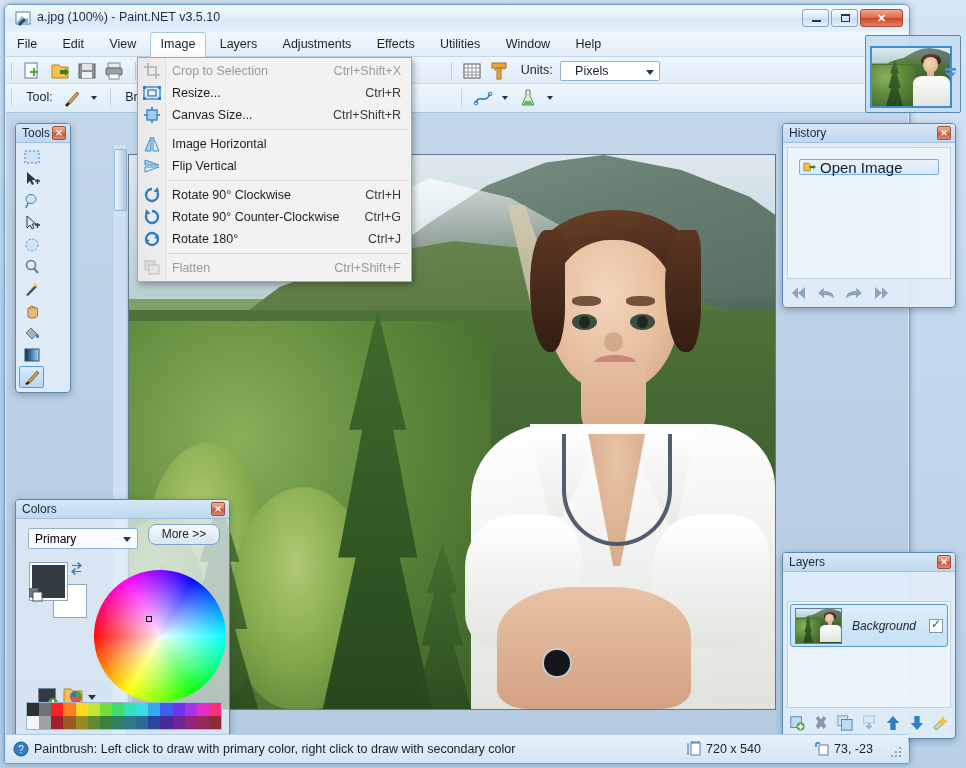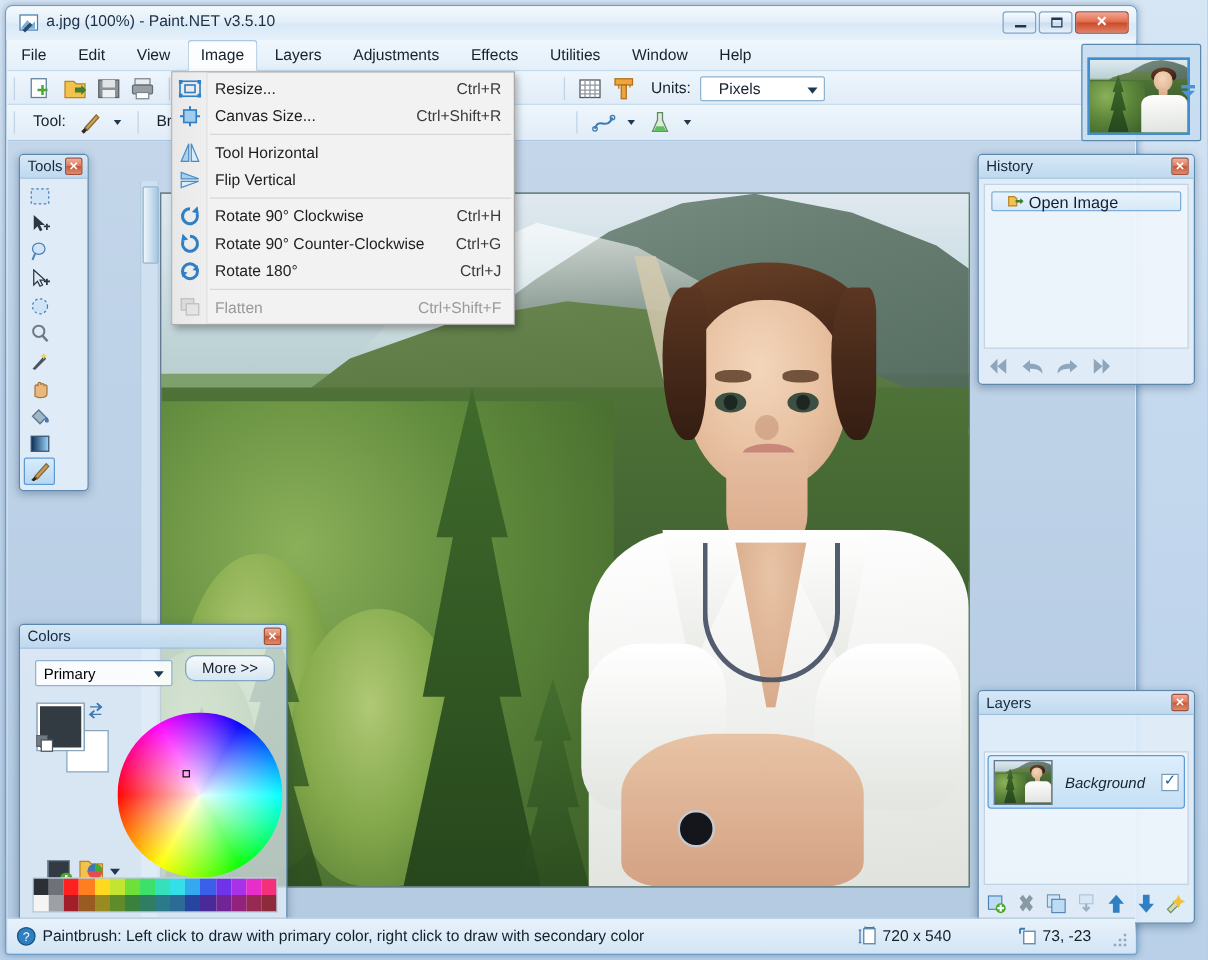--- a/index.html
+++ b/index.html
@@ -275,24 +275,24 @@
     border:1px solid #5b9bd5; border-radius:2px;
   }
 
   
   #history-panel { left:777px; top:118px; width:174px; height:185px; }
   .hist-list {
     position:absolute; left:4px; top:23px; right:4px; bottom:28px;
     background: rgba(255,255,255,0.42); border:1px solid rgba(150,180,205,.5);
   }
   .hist-item {
-    height:16px; margin:5px; display:flex; align-items:center; gap:4px;
+    height:16px; margin:11px; display:flex; align-items:center; gap:4px;
     background: linear-gradient(180deg,#e9f4fd,#d6e9f8);
-    border:1px solid #7eaed8; border-radius:2px; padding-left:12px;
-    font-size:13px; color:#11202e; cursor:pointer;
+    border:1px solid #7eaed8; border-radius:2px; padding-left:3px;
+    font-size:15px; color:#11202e; cursor:pointer;
   }
   .hist-toolbar {
     position:absolute; left:6px; bottom:4px; right:6px; height:20px; display:flex; gap:10px; align-items:center;
   }
   .hist-btn { width:18px; height:16px; cursor:pointer; opacity:.55; }
 
   
   #colors-panel { left:10px; top:494px; width:215px; height:240px; background: rgba(228,238,248,0.72); }
   .colors-body { position:absolute; left:0; top:20px; right:0; bottom:0; }
   .sel-combo {
@@ -861,20 +861,28 @@
         <svg class="lyr-btn" viewBox="0 0 18 18">
             <path d="M1 14 L10 5 L13 8 L4 17 Z" fill="#cfd9b8" stroke="#6f8a56"></path>
             <path d="M11 1 l2 4 4 2-4 2-2 4-2-4-4-2 4-2z" fill="#f0c23c"></path>
           </svg>
       </div>
     </div>
 
     <div class="dropdown">
       <div class="gutter"></div>
 
+      <div class="mi disabled">
+        <svg class="micon" viewBox="0 0 18 18" opacity=".45">
+          <path d="M5 1v12h12" stroke="#6b6b6b" stroke-width="1.6" fill="none"></path>
+          <path d="M1 5h12v12" stroke="#6b6b6b" stroke-width="1.6" fill="none"></path>
+        </svg>
+        <span>Crop to Selection</span>
+        <span class="accel">Ctrl+Shift+X</span>
+      </div>
 
       <div class="mi">
         <svg class="micon" viewBox="0 0 18 18">
           <rect x="1" y="3" width="16" height="12" fill="none" stroke="#2f7fc4" stroke-width="1.3"></rect>
           <rect x="5" y="6" width="8" height="6" fill="none" stroke="#2f7fc4" stroke-width="1.3"></rect>
           <rect x="0" y="2" width="3" height="3" fill="#2f7fc4"></rect>
             <rect x="15" y="2" width="3" height="3" fill="#2f7fc4"></rect>
           <rect x="0" y="13" width="3" height="3" fill="#2f7fc4"></rect>
             <rect x="15" y="13" width="3" height="3" fill="#2f7fc4"></rect>
         </svg>
@@ -891,21 +899,21 @@
         <span class="accel">Ctrl+Shift+R</span>
       </div>
 
       <div class="mi-sep"></div>
 
       <div class="mi">
         <svg class="micon" viewBox="0 0 18 18">
           <path d="M8 2 L2 16 H8 Z" fill="#a8cfee" stroke="#4a8cc4"></path>
           <path d="M10 2 L16 16 H10 Z" fill="#d8ecfa" stroke="#4a8cc4"></path>
         </svg>
-        <span>Tool Horizontal</span>
+        <span>Image Horizontal</span>
         <span class="accel"></span>
       </div>
 
       <div class="mi">
         <svg class="micon" viewBox="0 0 18 18">
           <path d="M16 8 L2 3 V8 Z" fill="#a8cfee" stroke="#4a8cc4"></path>
           <path d="M16 10 L2 15 V10 Z" fill="#d8ecfa" stroke="#4a8cc4"></path>
         </svg>
         <span>Flip Vertical</span>
         <span class="accel"></span>

